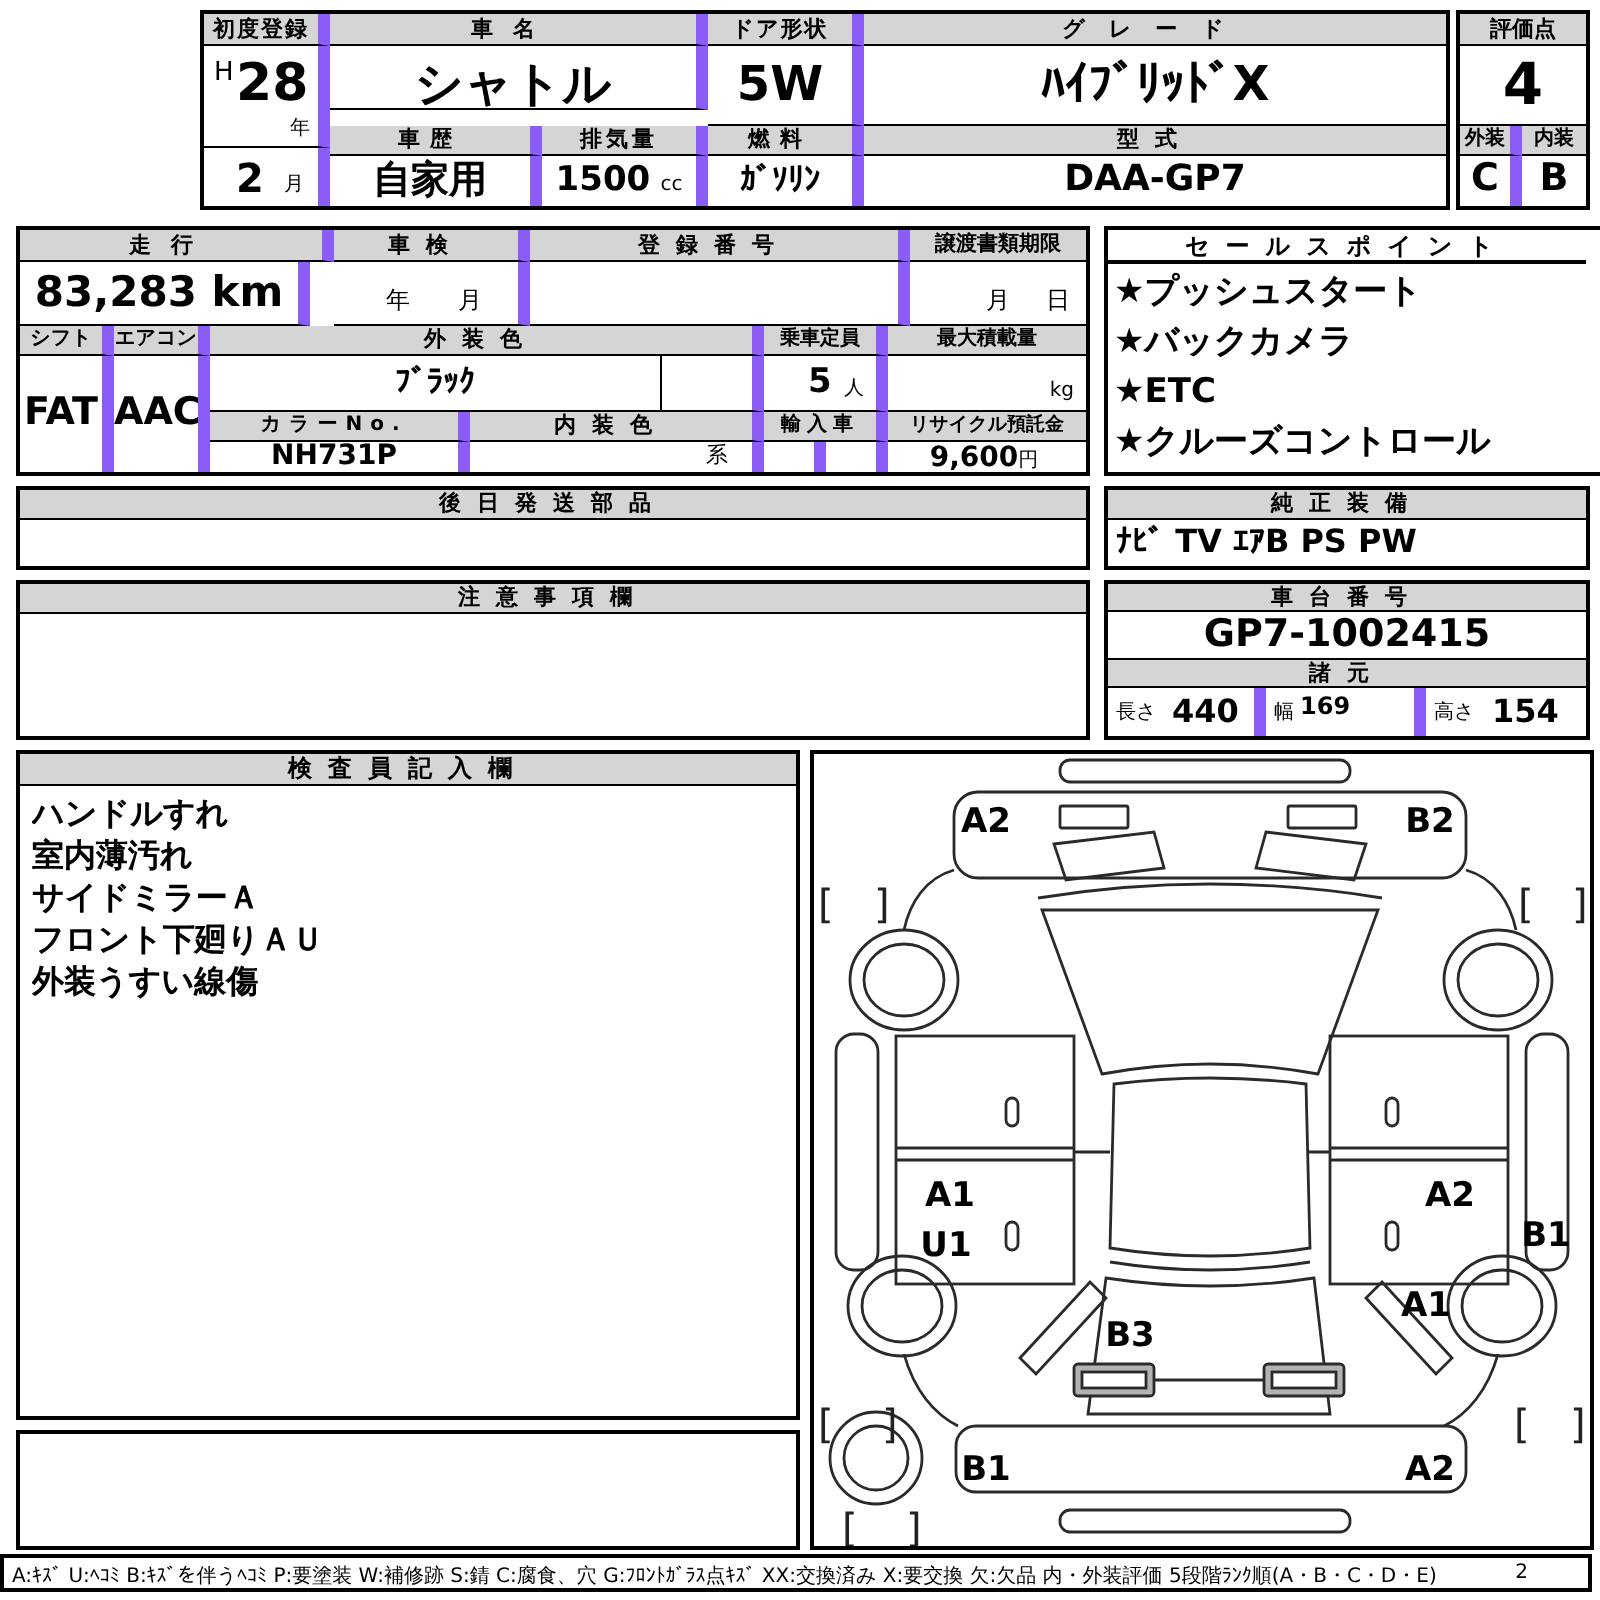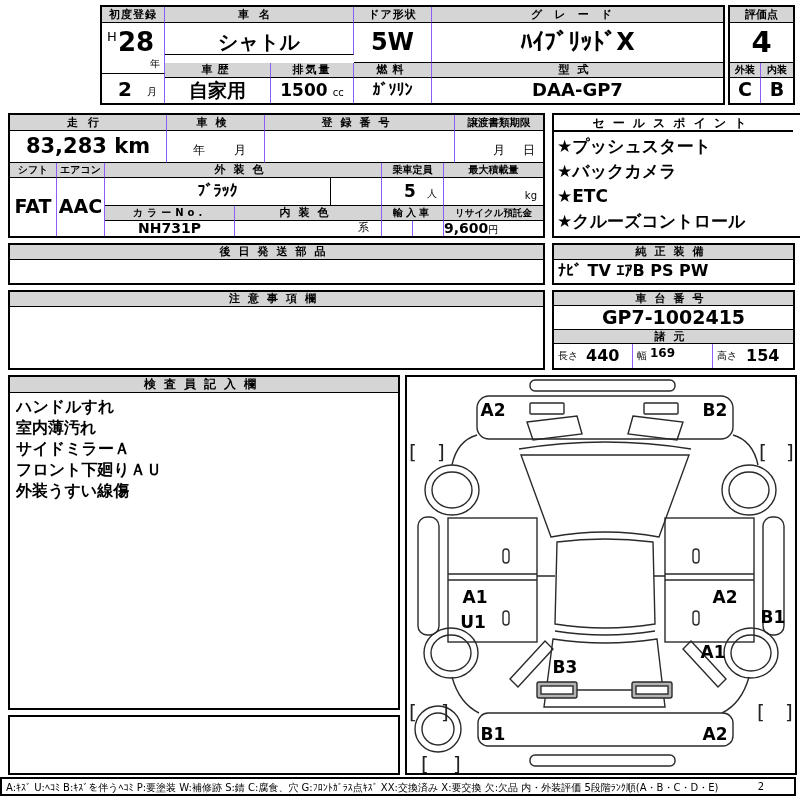--- a/index.html
+++ b/index.html
@@ -2,21 +2,21 @@
 <html><head>
 <meta charset="utf-8">
 <style>
   html,body{margin:0;padding:0;background:#fff;}
   .sheet{position:relative;width:800px;height:800px;background:#fff;
          font-family:"DejaVu Sans","Liberation Sans",sans-serif;color:#000;}
   .cell{position:absolute;box-sizing:border-box;overflow:hidden;}
   .box{border:2px solid #000;}
   .gray{background:#d5d5d5;}
   .bb{border-bottom:1px solid #000;}
-  .br{border-right:1px solid #8b5cf6;}
+  .br{border-right:6px solid #8b5cf6;}
   .bl{border-left:1px solid #000;}
   .ctr{text-align:center;}
   .hdr{font-weight:bold;text-align:center;letter-spacing:5px;font-size:11px;}
   .hdr0{letter-spacing:0;}
   .big{font-weight:600;}
   .badge{background:#000;color:#fff;font-weight:bold;}
   .unit{font-size:10px;}
   .dmg{font:bold 17px "DejaVu Sans","Liberation Sans",sans-serif;fill:#000;}
   .brk{font:20px "DejaVu Sans","Liberation Sans",sans-serif;fill:#222;}
   svg{display:block;}
@@ -34,21 +34,21 @@
       <span style="position:absolute;left:5px;top:6px;font-size:13px;">H</span>
       <span class="big" style="position:absolute;left:16px;top:4px;font-size:26px;">28</span>
       <span class="unit" style="position:absolute;right:4px;bottom:2px;">年</span>
     </div>
     <div class="cell br" style="left:0;top:67px;width:63px;height:29px;">
       <span class="big" style="position:absolute;left:16px;top:3px;font-size:20px;">2</span>
       <span class="unit" style="position:absolute;right:7px;bottom:4px;">月</span>
     </div>
 
     <div class="cell hdr gray bb br" style="left:63px;top:0;width:189px;height:16px;line-height:15px;letter-spacing:10px;">車名</div>
-    <div class="cell ctr big bb br" style="left:63px;top:16px;width:189px;height:32px;font-size:20px;line-height:38px;">シャトル</div>
+    <div class="cell ctr big bb br" style="left:63px;top:16px;width:189px;height:32px;font-size:24px;line-height:38px;">シャトル</div>
     <div class="cell hdr gray bb br" style="left:63px;top:56px;width:106px;height:15px;line-height:14px;">車歴</div>
     <div class="cell ctr big br" style="left:63px;top:71px;width:106px;height:25px;font-size:19px;line-height:24px;">自家用</div>
     <div class="cell hdr gray bb br" style="left:169px;top:56px;width:83px;height:15px;line-height:14px;letter-spacing:2px;">排気量</div>
     <div class="cell ctr br" style="left:169px;top:71px;width:83px;height:25px;line-height:24px;">
       <span class="big" style="font-size:17px;">1500</span>
       <span class="unit">cc</span>
     </div>
 
     <div class="cell hdr gray bb br" style="left:252px;top:0;width:78px;height:16px;line-height:15px;letter-spacing:1px;">ドア形状</div>
     <div class="cell ctr big bb br" style="left:252px;top:16px;width:78px;height:40px;font-size:24px;line-height:38px;">5W</div>
@@ -66,21 +66,21 @@
     <div class="cell ctr big bb" style="left:0;top:16px;width:63px;height:40px;font-size:29px;line-height:38px;">4</div>
     <div class="cell hdr gray bb br" style="left:0;top:56px;width:31px;height:15px;line-height:14px;letter-spacing:0;font-size:10px;">外装</div>
     <div class="cell hdr gray bb" style="left:31px;top:56px;width:32px;height:15px;line-height:14px;letter-spacing:0;font-size:10px;">内装</div>
     <div class="cell ctr big br" style="left:0;top:71px;width:31px;height:25px;font-size:19px;line-height:23px;">C</div>
     <div class="cell ctr big" style="left:31px;top:71px;width:32px;height:25px;font-size:19px;line-height:23px;">B</div>
   </div>
 
   <div class="cell box" style="left:8px;top:113px;width:537px;height:125px;">
 
     <div class="cell hdr gray bb br" style="left:0;top:0;width:157px;height:16px;line-height:15px;letter-spacing:10px;">走行</div>
-    <div class="cell ctr big bb br" style="left:0;top:16px;width:157px;height:32px;font-size:21px;line-height:30px;">83,283 km</div>
+    <div class="cell ctr big bb br" style="left:0;top:16px;width:145px;height:32px;font-size:21px;line-height:30px;">83,283 km</div>
     <div class="cell hdr gray bb br" style="left:157px;top:0;width:98px;height:16px;line-height:15px;letter-spacing:8px;">車検</div>
     <div class="cell bb br" style="left:157px;top:16px;width:98px;height:32px;">
       <span style="position:absolute;left:26px;bottom:3px;font-size:12px;">年</span>
       <span style="position:absolute;right:18px;bottom:3px;font-size:12px;">月</span>
     </div>
     <div class="cell hdr gray bb br" style="left:255px;top:0;width:190px;height:16px;line-height:15px;letter-spacing:8px;">登録番号</div>
     <div class="cell bb br" style="left:255px;top:16px;width:190px;height:32px;"></div>
     <div class="cell hdr gray bb hdr0" style="left:445px;top:0;width:88px;height:16px;line-height:15px;font-size:10.5px;">譲渡書類期限</div>
     <div class="cell bb" style="left:445px;top:16px;width:88px;height:32px;">
       <span style="position:absolute;right:38px;bottom:3px;font-size:12px;">月</span>
@@ -106,21 +106,21 @@
       <span class="big" style="position:absolute;left:22px;top:3px;font-size:17px;">5</span>
       <span class="unit" style="position:absolute;right:6px;bottom:4px;">人</span>
     </div>
     <div class="cell bb" style="left:434px;top:63px;width:99px;height:28px;">
       <span class="unit" style="position:absolute;right:6px;bottom:4px;">kg</span>
     </div>
     <div class="cell hdr gray bb br hdr0" style="left:372px;top:91px;width:62px;height:15px;line-height:14px;letter-spacing:3px;font-size:10px;text-align:center;">輸入車</div>
     <div class="cell hdr gray bb hdr0" style="left:434px;top:91px;width:99px;height:15px;line-height:14px;font-size:9.5px;">リサイクル預託金</div>
     <div class="cell br" style="left:372px;top:106px;width:31px;height:15px;"></div>
     <div class="cell br" style="left:403px;top:106px;width:31px;height:15px;"></div>
-    <div class="cell" style="left:434px;top:106px;width:99px;height:15px;text-align:left;padding-right:3px;line-height:14px;">
+    <div class="cell" style="left:434px;top:106px;width:99px;height:15px;text-align:center;padding-right:3px;line-height:14px;">
       <span class="big" style="font-size:14px;">9,600</span><span class="unit">円</span>
     </div>
   </div>
 
   <div class="cell box" style="left:552px;top:113px;width:289px;height:125px;">
     <div class="cell ctr" style="left:0;top:0;width:239px;height:17px;border-bottom:2px solid #000;font-weight:bold;letter-spacing:8px;font-size:12px;line-height:16px;">セールスポイント</div>
     <div class="cell" style="left:3px;top:19px;width:234px;height:100px;font-weight:bold;font-size:17px;line-height:25px;">
       <div>★プッシュスタート</div>
       <div>★バックカメラ</div>
       <div>★ETC</div>

